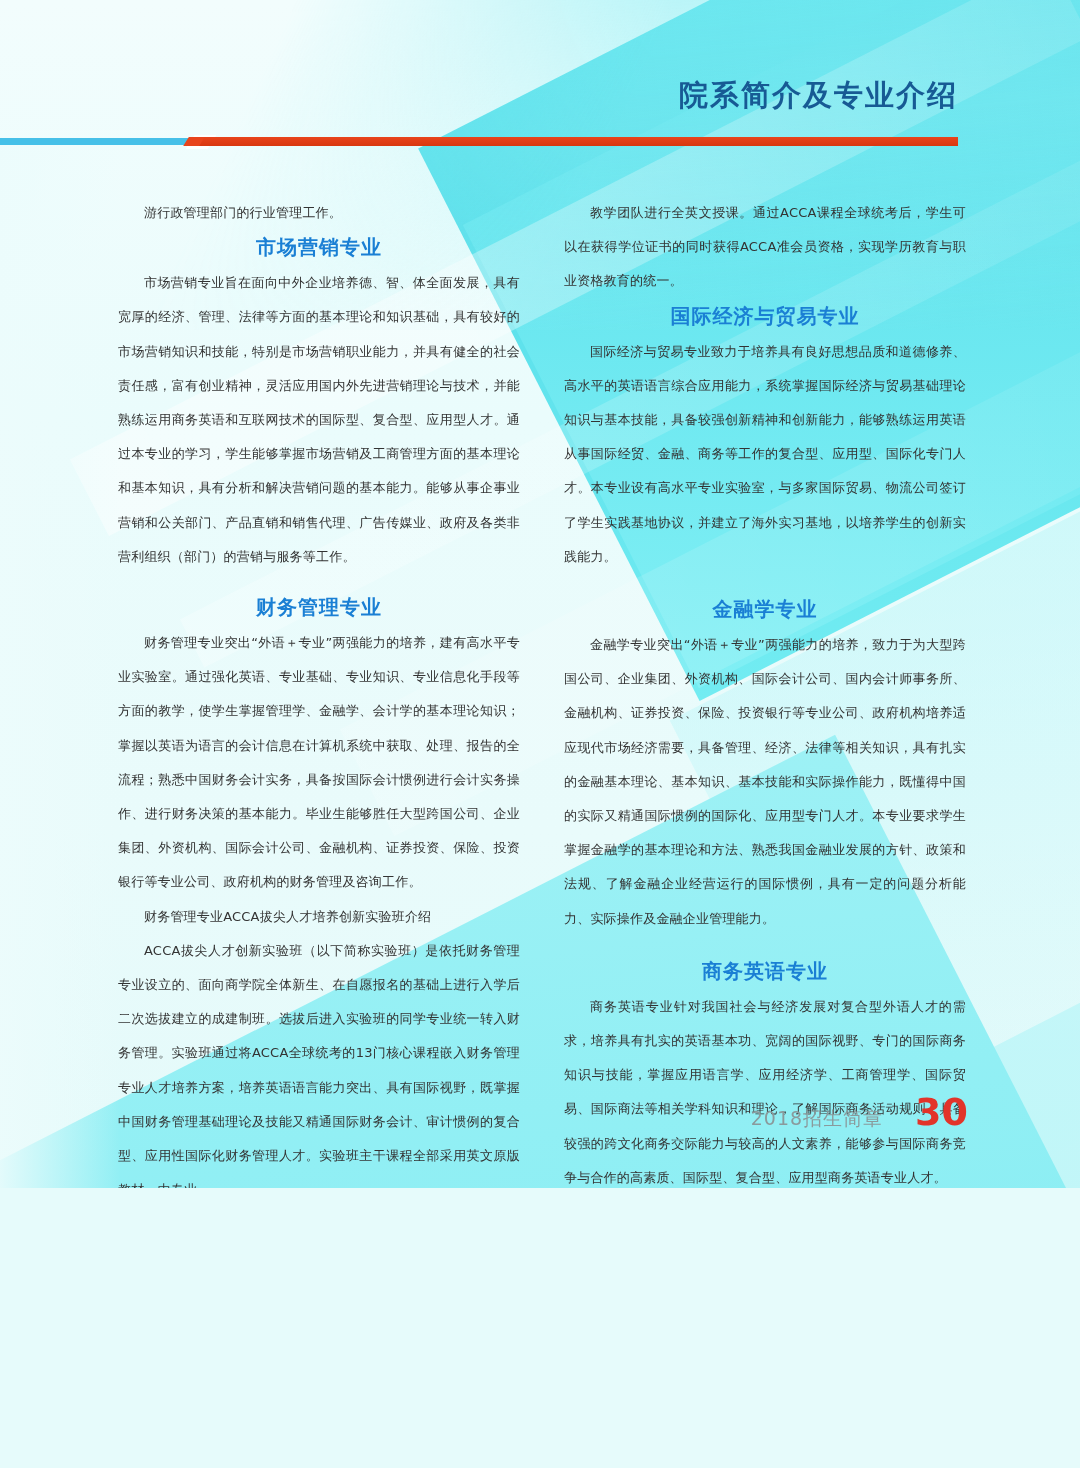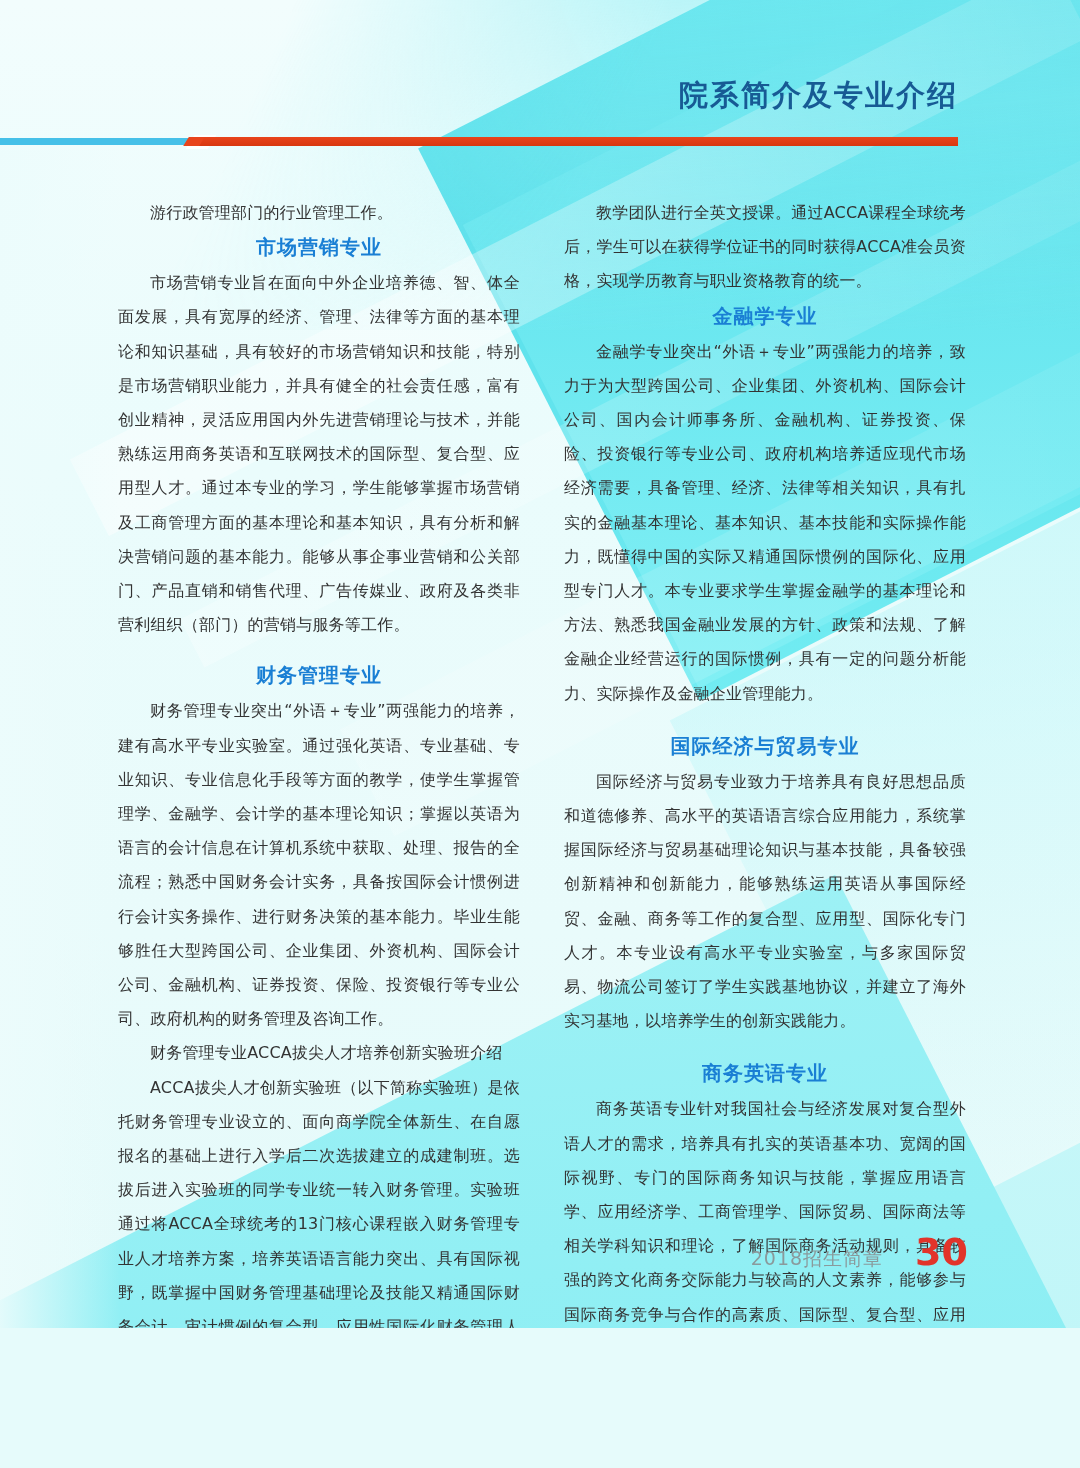--- a/index.html
+++ b/index.html
@@ -10,21 +10,21 @@
     width: 1080px;
     height: 1468px;
     font-family: "DejaVu Sans", "Liberation Sans", sans-serif;
     background: #e6fbfb;
     overflow: hidden;
   }
 
   .page {
     position: relative;
     width: 1080px;
-    height: 1328px;
+    height: 1188px;
     overflow: hidden;
     background:
       linear-gradient(180deg, #f2fdfd 0%, #eafcfc 35%, #e9fbfb 70%, #e4fafa 100%);
   }
 
   
   .bg-layer {
     position: absolute;
     inset: 0;
     overflow: hidden;
@@ -217,21 +217,21 @@
     text-align: center;
   }
   .section {
     margin-bottom: 18px;
   }
   .section.first { margin-bottom: 16px; }
 
   p.body {
     margin: 0;
     padding: 0;
-    font-size: 16px;
+    font-size: 13px;
     line-height: 34.2px;
     color: #333333;
     text-align: justify;
     text-justify: inter-ideograph;
     letter-spacing: 0.2px;
     text-indent: 2em;
   }
   p.body + p.body { margin-top: 0; }
 
   .lead-para {
@@ -304,27 +304,27 @@
         <p class="body">ACCA拔尖人才创新实验班（以下简称实验班）是依托财务管理专业设立的、面向商学院全体新生、在自愿报名的基础上进行入学后二次选拔建立的成建制班。选拔后进入实验班的同学专业统一转入财务管理。实验班通过将ACCA全球统考的13门核心课程嵌入财务管理专业人才培养方案，培养英语语言能力突出、具有国际视野，既掌握中国财务管理基础理论及技能又精通国际财务会计、审计惯例的复合型、应用性国际化财务管理人才。实验班主干课程全部采用英文原版教材，由专业</p>
       </div>
 
     </div>
 
     <div class="col col-right">
 
       <p class="body lead-para">教学团队进行全英文授课。通过ACCA课程全球统考后，学生可以在获得学位证书的同时获得ACCA准会员资格，实现学历教育与职业资格教育的统一。</p>
 
       <div class="section">
+        <h2 class="section-title">国际经济与贸易专业</h2>
+        <p class="body">国际经济与贸易专业致力于培养具有良好思想品质和道德修养、高水平的英语语言综合应用能力，系统掌握国际经济与贸易基础理论知识与基本技能，具备较强创新精神和创新能力，能够熟练运用英语从事国际经贸、金融、商务等工作的复合型、应用型、国际化专门人才。本专业设有高水平专业实验室，与多家国际贸易、物流公司签订了学生实践基地协议，并建立了海外实习基地，以培养学生的创新实践能力。</p>
+      </div>
+
+      <div class="section">
         <h2 class="section-title">金融学专业</h2>
         <p class="body">金融学专业突出“外语＋专业”两强能力的培养，致力于为大型跨国公司、企业集团、外资机构、国际会计公司、国内会计师事务所、金融机构、证券投资、保险、投资银行等专业公司、政府机构培养适应现代市场经济需要，具备管理、经济、法律等相关知识，具有扎实的金融基本理论、基本知识、基本技能和实际操作能力，既懂得中国的实际又精通国际惯例的国际化、应用型专门人才。本专业要求学生掌握金融学的基本理论和方法、熟悉我国金融业发展的方针、政策和法规、了解金融企业经营运行的国际惯例，具有一定的问题分析能力、实际操作及金融企业管理能力。</p>
-      </div>
-
-      <div class="section">
-        <h2 class="section-title">国际经济与贸易专业</h2>
-        <p class="body">国际经济与贸易专业致力于培养具有良好思想品质和道德修养、高水平的英语语言综合应用能力，系统掌握国际经济与贸易基础理论知识与基本技能，具备较强创新精神和创新能力，能够熟练运用英语从事国际经贸、金融、商务等工作的复合型、应用型、国际化专门人才。本专业设有高水平专业实验室，与多家国际贸易、物流公司签订了学生实践基地协议，并建立了海外实习基地，以培养学生的创新实践能力。</p>
       </div>
 
       <div class="section">
         <h2 class="section-title">商务英语专业</h2>
         <p class="body">商务英语专业针对我国社会与经济发展对复合型外语人才的需求，培养具有扎实的英语基本功、宽阔的国际视野、专门的国际商务知识与技能，掌握应用语言学、应用经济学、工商管理学、国际贸易、国际商法等相关学科知识和理论，了解国际商务活动规则，具备较强的跨文化商务交际能力与较高的人文素养，能够参与国际商务竞争与合作的高素质、国际型、复合型、应用型商务英语专业人才。</p>
       </div>
 
     </div>
   </div>
 

